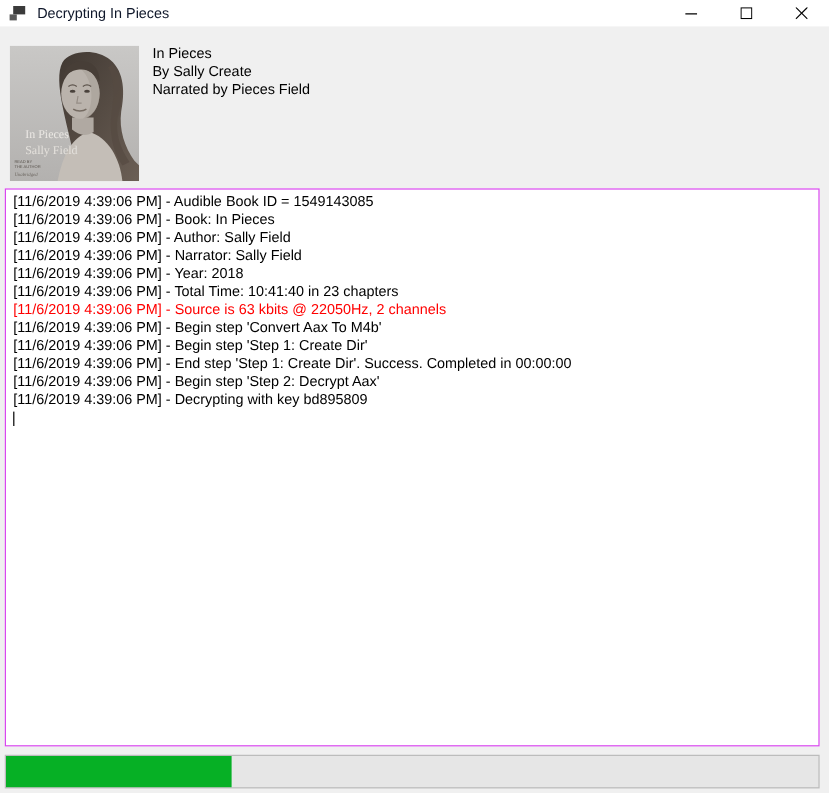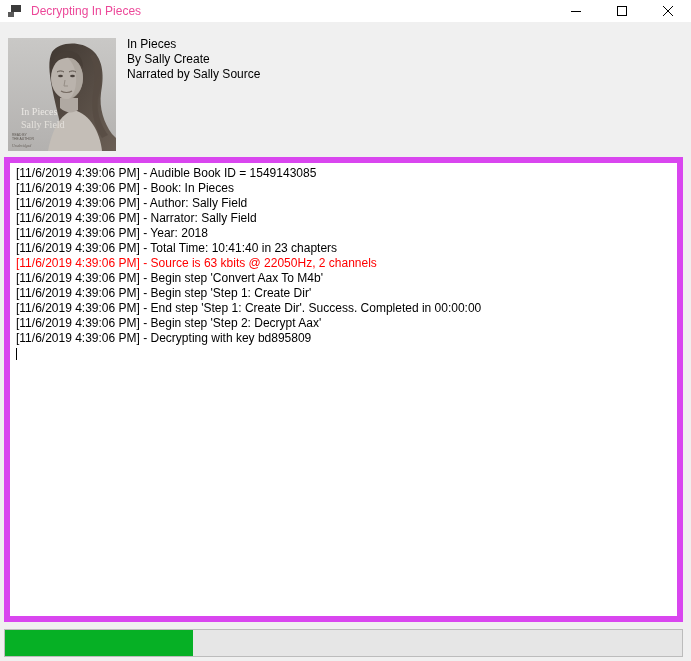--- a/index.html
+++ b/index.html
@@ -12,21 +12,21 @@
   }
   
   .titlebar {
     position: absolute; top: 0; left: 0; width: 691px; height: 22px;
     background: #ffffff;
     display: flex; align-items: center;
   }
   .app-icon { width: 14px; height: 14px; margin-left: 8px; position: relative; flex: 0 0 auto; }
   .app-icon .sq1 { position: absolute; left: 3px; top: 1px; width: 10px; height: 7px; background: #3b3b3b; }
   .app-icon .sq2 { position: absolute; left: 0px; top: 8px; width: 6px; height: 5px; background: #5a5a5a; }
-  .title-text { margin-left: 9px; font-size: 12px; color: #ec4899; white-space: nowrap; }
+  .title-text { margin-left: 9px; font-size: 12px; color: #0f172a; white-space: nowrap; }
   .controls { margin-left: auto; display: flex; height: 22px; }
   .ctrl-btn {
     width: 46px; height: 22px;
     display: flex; align-items: center; justify-content: center;
     cursor: default;
   }
   .ctrl-btn svg { display: block; }
   
   .cover-box {
     position: absolute; left: 8px; top: 38px; width: 108px; height: 113px;
@@ -36,21 +36,21 @@
   .info-block {
     position: absolute; left: 127px; top: 37px;
     font-size: 12px; line-height: 15px; color: #000;
   }
   
   .log-area {
     position: absolute; left: 4px; top: 157px;
     width: 679px; height: 465px;
     box-sizing: border-box;
     background: #ffffff;
-    border: 6px solid #d946ef;
+    border: 1px solid #d946ef;
     font-size: 12px; line-height: 15px;
     padding: 3px 4px 0 6px;
     overflow: hidden;
     white-space: pre;
     cursor: text;
   }
   .log-line { height: 15px; }
   .caret { display: inline-block; width: 1px; height: 12px; background: #000; vertical-align: text-bottom; }
   
   .progress-track {
@@ -133,20 +133,20 @@
     <text x="13" y="90" font-family="Liberation Serif, serif" font-size="10" fill="#e4e1dc">Sally Field</text>
     <text x="4" y="98" font-family="Liberation Sans, sans-serif" font-size="3.4" fill="#5a544e">READ BY</text>
     <text x="4" y="102" font-family="Liberation Sans, sans-serif" font-size="3.4" fill="#5a544e">THE AUTHOR</text>
     <text x="4" y="109" font-family="Liberation Serif, serif" font-size="4" font-style="italic" fill="#6a645e">Unabridged</text>
   </svg>
 </div>
 
 <div class="info-block">
   <div>In Pieces</div>
   <div>By Sally Create</div>
-  <div>Narrated by Sally Source</div>
+  <div>Narrated by Pieces Field</div>
 </div>
 
 <div class="log-area"><div class="log-line">[11/6/2019 4:39:06 PM] - Audible Book ID = 1549143085</div><div class="log-line">[11/6/2019 4:39:06 PM] - Book: In Pieces</div><div class="log-line">[11/6/2019 4:39:06 PM] - Author: Sally Field</div><div class="log-line">[11/6/2019 4:39:06 PM] - Narrator: Sally Field</div><div class="log-line">[11/6/2019 4:39:06 PM] - Year: 2018</div><div class="log-line">[11/6/2019 4:39:06 PM] - Total Time: 10:41:40 in 23 chapters</div><div class="log-line" style="color: rgb(255, 0, 0);">[11/6/2019 4:39:06 PM] - Source is 63 kbits @ 22050Hz, 2 channels</div><div class="log-line">[11/6/2019 4:39:06 PM] - Begin step 'Convert Aax To M4b'</div><div class="log-line">[11/6/2019 4:39:06 PM] - Begin step 'Step 1: Create Dir'</div><div class="log-line">[11/6/2019 4:39:06 PM] - End step 'Step 1: Create Dir'. Success. Completed in 00:00:00</div><div class="log-line">[11/6/2019 4:39:06 PM] - Begin step 'Step 2: Decrypt Aax'</div><div class="log-line">[11/6/2019 4:39:06 PM] - Decrypting with key bd895809</div><div class="log-line"><span class="caret"></span></div></div>
 
 <div class="progress-track" style="background: rgb(230, 230, 230);">
   <div class="progress-fill" style="width: 27.8%; background: rgb(6, 176, 37);"></div>
 </div>
 
 </body></html>

